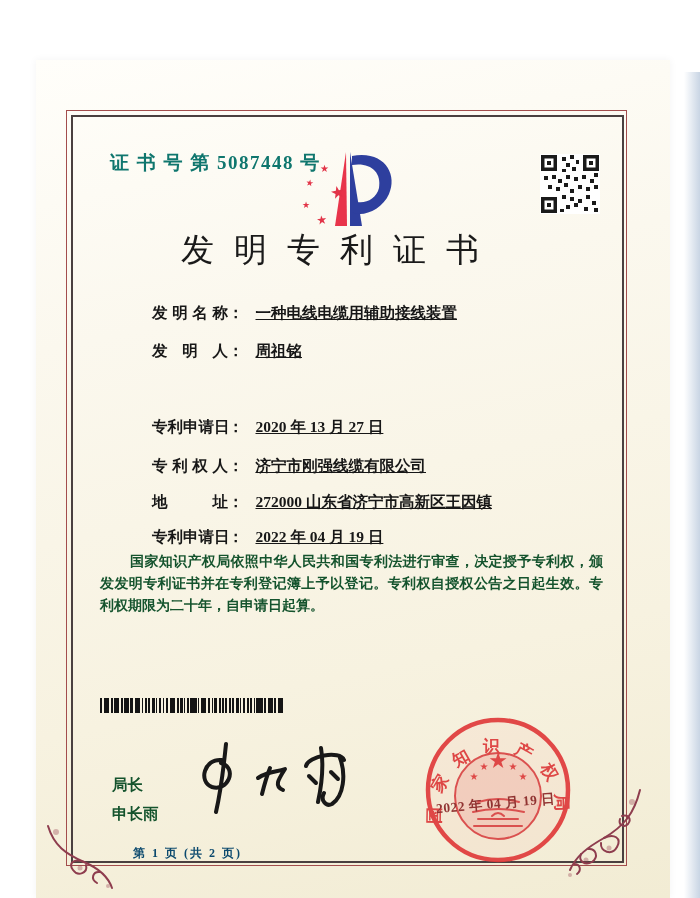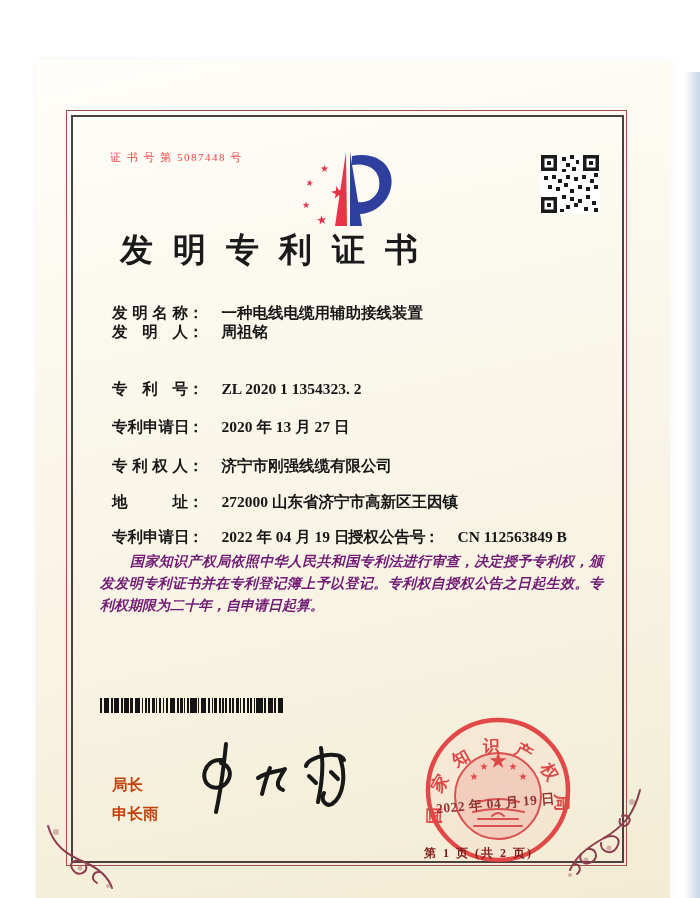--- a/index.html
+++ b/index.html
@@ -22,65 +22,65 @@
   .frame-outer{
     left:66px;top:110px;width:559px;height:754px;
     border:1.5px solid #a34d4d;
   }
   .frame-inner{
     left:71px;top:115px;width:549px;height:744px;
     border:2px solid #4a4040;
   }
 
   .cert-no{
-    left:110px;top:150px;font-size:11px;font-weight:normal;letter-spacing:1.5px;color:#ef4444;
+    left:110px;top:150px;font-size:19px;font-weight:bold;letter-spacing:1.5px;color:#0f766e;
     white-space:nowrap;
   }
 
   .title{
-    left:100px;top:228px;width:460px;
-    font-size:33px;font-weight:bold;letter-spacing:20px;text-indent:20px;color:#1a1a1a;
+    left:100px;top:228px;width:460px;text-align:center;
+    font-size:33px;font-weight:normal;letter-spacing:20px;text-indent:20px;color:#1a1a1a;
     white-space:nowrap;
   }
 
   .frow{
     left:112px;font-weight:bold;font-size:15.5px;color:#171717;white-space:nowrap;width:505px;
   }
   .flabel{
-    display:inline-block;width:76px;text-align:justify;text-align-last:justify;vertical-align:bottom;
+    display:inline-block;width:76px;text-align:justify;text-align-last:justify;vertical-align:bottom;margin-left:40px;
   }
   .fcolon{display:inline-block;}
-  .fvalue{margin-left:18px;}
+  .fvalue{margin-left:12px;text-decoration:underline;}
   .grant-right{position:absolute;left:236px;top:0;}
 
   .paras{
     left:100px;top:551px;width:503px;
-    font-size:14px;line-height:22px;font-style:italic;font-weight:600;
-    color:#701a75;text-align:justify;
+    font-size:14px;line-height:22px;font-weight:600;
+    color:#14532d;text-align:justify;
   }
   .paras p{margin:0;text-indent:2.15em;}
 
   .barcode{
     left:100px;top:698px;width:184px;height:15px;
     background:
       repeating-linear-gradient(90deg,#141414 0 1.5px,rgba(0,0,0,0) 1.5px 3.5px),
       repeating-linear-gradient(90deg,#141414 0 1px,rgba(0,0,0,0) 1px 6px),
       repeating-linear-gradient(90deg,rgba(0,0,0,0) 0 4px,#141414 4px 6.5px,rgba(0,0,0,0) 6.5px 11px);
   }
 
-  .signer{left:112px;top:770px;font-size:15.5px;font-weight:bold;color:#c2410c;line-height:29px;}
+  .signer{left:112px;top:770px;font-size:15.5px;font-weight:bold;color:#14532d;line-height:29px;}
   .sig-svg{left:188px;top:738px;}
   .seal-svg{left:418px;top:704px;opacity:0.93;}
   .corner{color:#8e3d4e;}
   .corner-bl{left:44px;top:824px;transform:scaleX(-1);}
   .corner-br{left:562px;top:786px;}
 
   .footer{
-    left:133px;top:845px;width:400px;text-align:right;
-    font-size:12px;font-weight:bold;letter-spacing:2px;color:#7f1d1d;
+    left:133px;top:845px;width:400px;text-align:left;
+    font-size:12px;font-weight:bold;letter-spacing:2px;color:#0c4a6e;
   }
 </style>
 </head>
 <body>
 
 <div class="screen">
 
   <div class="abs paper"></div>
   <div class="abs photo-edge"></div>
 
@@ -178,40 +178,34 @@
         <rect x="49" y="7" width="4" height="4"></rect>
         <rect x="7" y="49" width="4" height="4"></rect>
     </g>
   </svg>
 
   <div class="abs title">发明专利证书</div>
 
   <div class="abs frow" style="top:303px;">
     <span class="flabel">发明名称</span><span class="fcolon">：</span><span class="fvalue">一种电线电缆用辅助接线装置</span>
   </div>
-  <div class="abs frow" style="top:322px;">
+  <div class="abs frow" style="top:341px;">
     <span class="flabel">发明人</span><span class="fcolon">：</span><span class="fvalue">周祖铭</span>
-  </div>
-  <div class="abs frow" style="top:379px;">
-    <span class="flabel">专利号</span><span class="fcolon">：</span><span class="fvalue">ZL 2020 1 1354323. 2</span>
   </div>
   <div class="abs frow" style="top:417px;">
     <span class="flabel">专利申请日</span><span class="fcolon">：</span><span class="fvalue">2020 年 13 月 27 日</span>
   </div>
   <div class="abs frow" style="top:456px;">
     <span class="flabel">专利权人</span><span class="fcolon">：</span><span class="fvalue">济宁市刚强线缆有限公司</span>
   </div>
   <div class="abs frow" style="top:492px;">
     <span class="flabel">地址</span><span class="fcolon">：</span><span class="fvalue">272000 山东省济宁市高新区王因镇</span>
   </div>
   <div class="abs frow" style="top:527px;">
     <span class="flabel">专利申请日</span><span class="fcolon">：</span><span class="fvalue">2022 年 04 月 19 日</span>
-    <span class="grant-right">
-      <span class="flabel">授权公告号</span><span class="fcolon">：</span><span class="fvalue">CN 112563849 B</span>
-    </span>
   </div>
 
   <div class="abs paras">
     <p>国家知识产权局依照中华人民共和国专利法进行审查，决定授予专利权，颁发发明专利证书并在专利登记簿上予以登记。专利权自授权公告之日起生效。专利权期限为二十年，自申请日起算。</p>
   </div>
 
   <div class="abs barcode"></div>
 
   <div class="abs signer">
     <div>局长</div>

